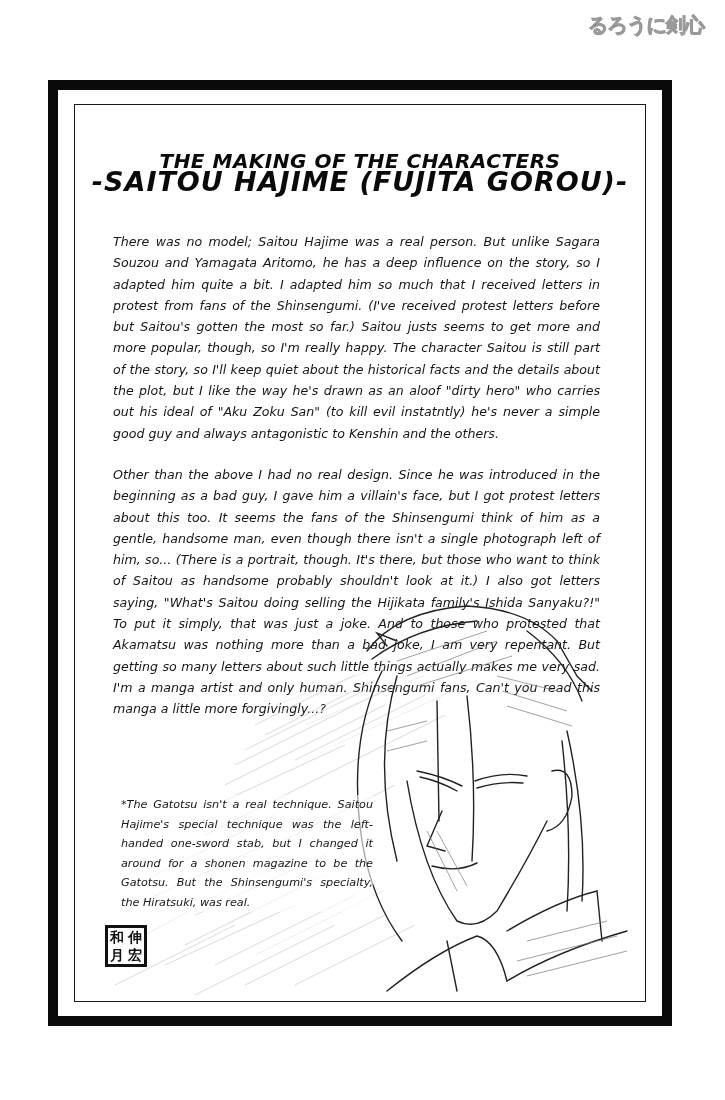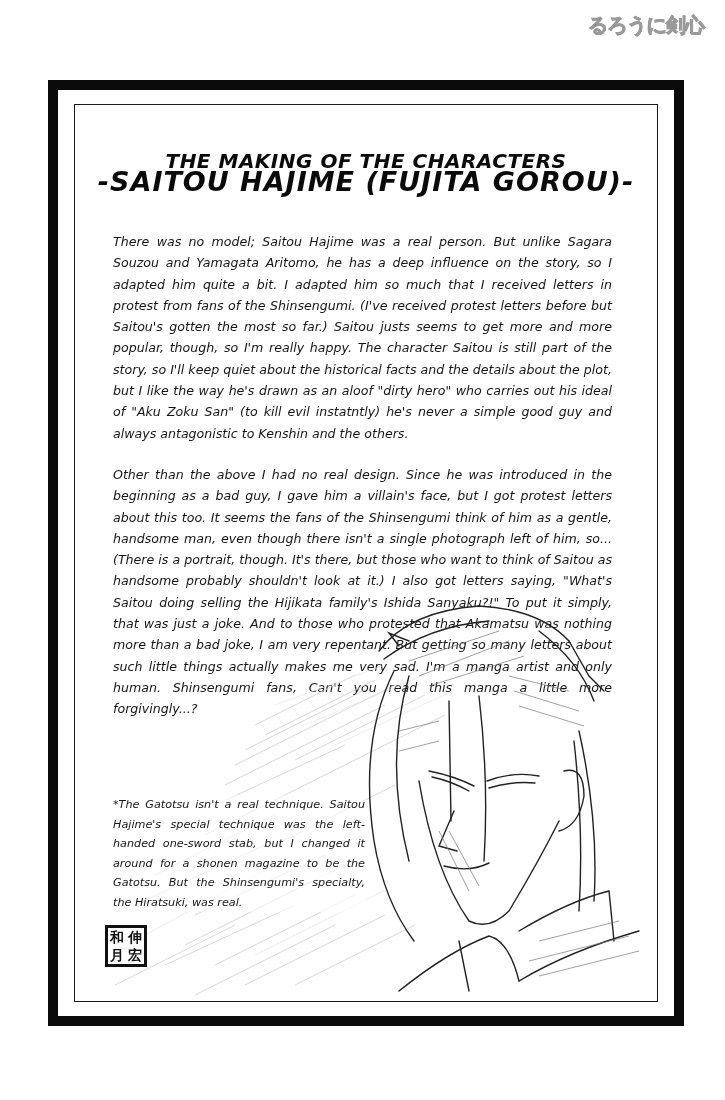--- a/index.html
+++ b/index.html
@@ -31,21 +31,20 @@
       line-height: 26px;
     }
     .outer-frame {
       position: absolute;
       left: 48px;
       top: 80px;
       width: 604px;
       height: 926px;
       border: 10px solid #0a0a0a;
       background: #ffffff;
-      padding-left: 12px;
     }
     .inner-frame {
       position: absolute;
       left: 16px;
       top: 14px;
       right: 16px;
       bottom: 14px;
       border: 1.5px solid #1a1a1a;
       background: #ffffff;
       overflow: hidden;
@@ -100,21 +99,21 @@
     }
     .hatch-area {
       position: absolute;
       left: 20px;
       top: 560px;
       width: 520px;
       height: 330px;
     }
     .footnote {
       position: absolute;
-      left: 38px;
+      left: 46px;
       top: 690px;
       width: 252px;
       font-family: "DejaVu Sans", sans-serif;
       font-style: italic;
       font-size: 11.2px;
       line-height: 19.5px;
       text-align: justify;
       color: #161616;
       background: rgba(255,255,255,0.6);
     }

